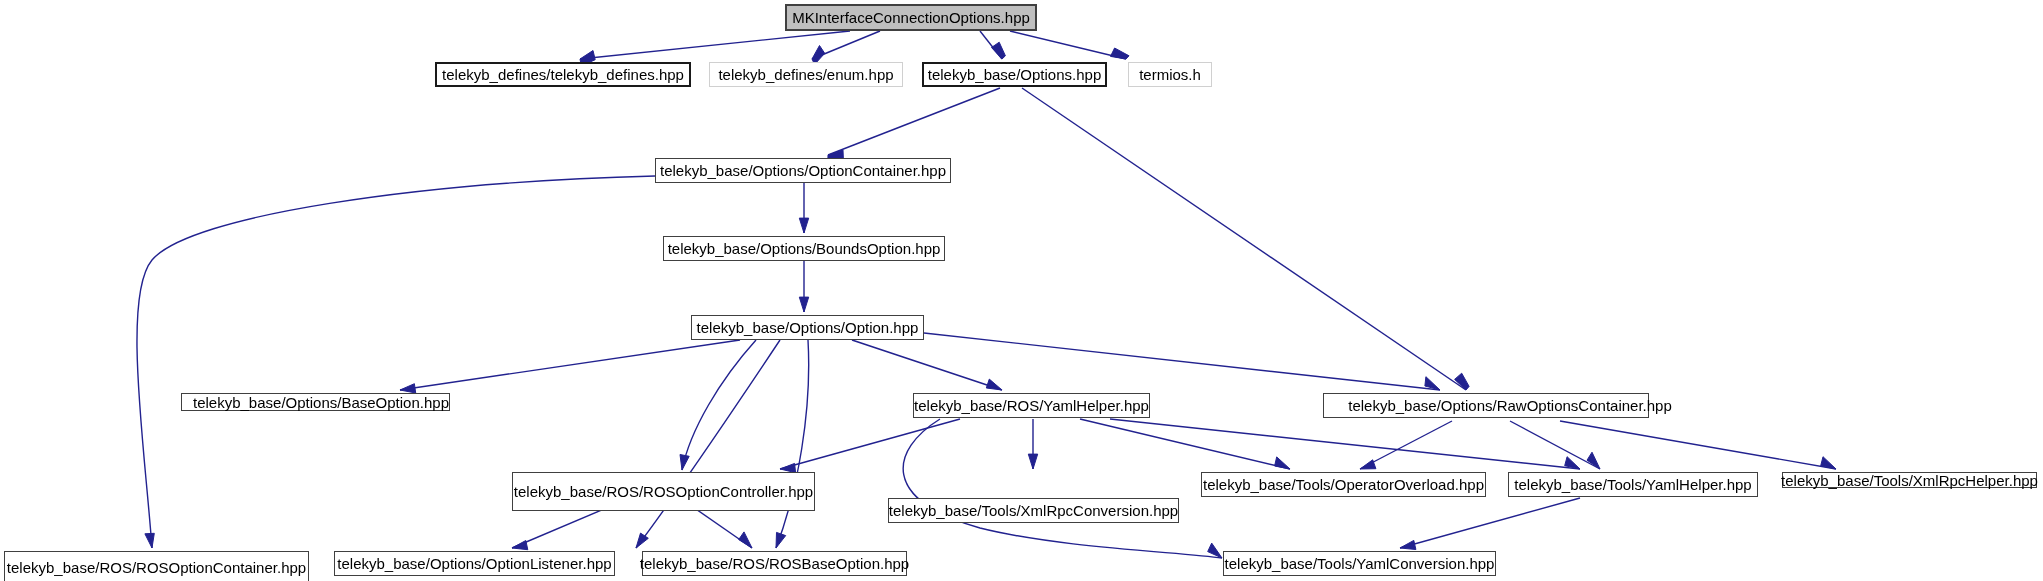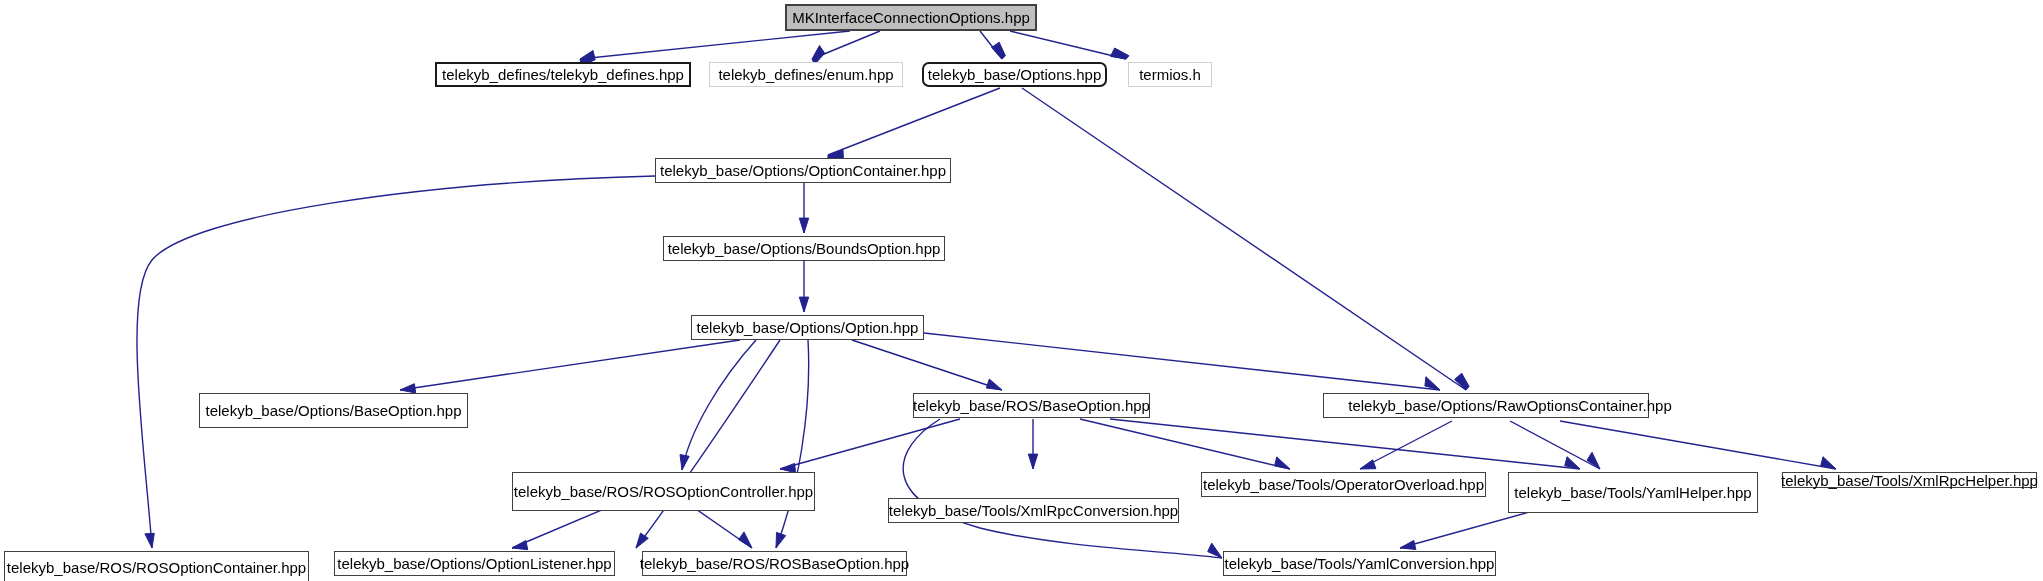--- a/index.html
+++ b/index.html
@@ -166,54 +166,54 @@
   <div id="node-layer">
       <div class="node root" style="left: 785px; top: 4px; width: 252px; height: 27px;">
         <span class="node-label">MKInterfaceConnectionOptions.hpp</span>
       </div>
       <div class="node bold" style="left: 435px; top: 62px; width: 256px; height: 25px;">
         <span class="node-label">telekyb_defines/telekyb_defines.hpp</span>
       </div>
       <div class="node faint" style="left: 709px; top: 62px; width: 194px; height: 25px;">
         <span class="node-label">telekyb_defines/enum.hpp</span>
       </div>
-      <div class="node bold" style="left: 922px; top: 62px; width: 185px; height: 25px; border-radius: 7px;">
+      <div class="node bold" style="left: 922px; top: 62px; width: 185px; height: 25px;">
         <span class="node-label">telekyb_base/Options.hpp</span>
       </div>
       <div class="node faint" style="left: 1128px; top: 62px; width: 84px; height: 25px;">
         <span class="node-label">termios.h</span>
       </div>
       <div class="node" style="left: 655px; top: 158px; width: 296px; height: 25px;">
         <span class="node-label">telekyb_base/Options/OptionContainer.hpp</span>
       </div>
       <div class="node" style="left: 663px; top: 236px; width: 282px; height: 25px;">
         <span class="node-label">telekyb_base/Options/BoundsOption.hpp</span>
       </div>
       <div class="node" style="left: 691px; top: 315px; width: 233px; height: 25px;">
         <span class="node-label">telekyb_base/Options/Option.hpp</span>
       </div>
-      <div class="node" style="left: 199px; top: 393px; width: 269px; height: 35px;">
+      <div class="node" style="left: 181px; top: 393px; width: 269px; height: 18px; justify-content: flex-end;">
         <span class="node-label">telekyb_base/Options/BaseOption.hpp</span>
       </div>
       <div class="node" style="left: 913px; top: 393px; width: 237px; height: 25px;">
-        <span class="node-label">telekyb_base/ROS/BaseOption.hpp</span>
+        <span class="node-label">telekyb_base/ROS/YamlHelper.hpp</span>
       </div>
       <div class="node" style="left: 1323px; top: 393px; width: 326px; height: 25px; padding-left: 48px;">
         <span class="node-label">telekyb_base/Options/RawOptionsContainer.hpp</span>
       </div>
       <div class="node" style="left: 512px; top: 472px; width: 303px; height: 39px;">
         <span class="node-label">telekyb_base/ROS/ROSOptionController.hpp</span>
       </div>
       <div class="node" style="left: 888px; top: 472px; width: 291px; height: 25px; margin-top: 26px;">
         <span class="node-label">telekyb_base/Tools/XmlRpcConversion.hpp</span>
       </div>
       <div class="node" style="left: 1201px; top: 472px; width: 285px; height: 25px; align-items: center;">
         <span class="node-label">telekyb_base/Tools/OperatorOverload.hpp</span>
       </div>
-      <div class="node" style="left: 1508px; top: 472px; width: 250px; height: 41px;">
+      <div class="node" style="left: 1508px; top: 472px; width: 250px; height: 25px;">
         <span class="node-label">telekyb_base/Tools/YamlHelper.hpp</span>
       </div>
       <div class="node" style="left: 1782px; top: 472px; width: 255px; height: 16px;">
         <span class="node-label">telekyb_base/Tools/XmlRpcHelper.hpp</span>
       </div>
       <div class="node" style="left: 4px; top: 551px; width: 305px; height: 33px;">
         <span class="node-label">telekyb_base/ROS/ROSOptionContainer.hpp</span>
       </div>
       <div class="node" style="left: 334px; top: 551px; width: 281px; height: 25px;">
         <span class="node-label">telekyb_base/Options/OptionListener.hpp</span>

